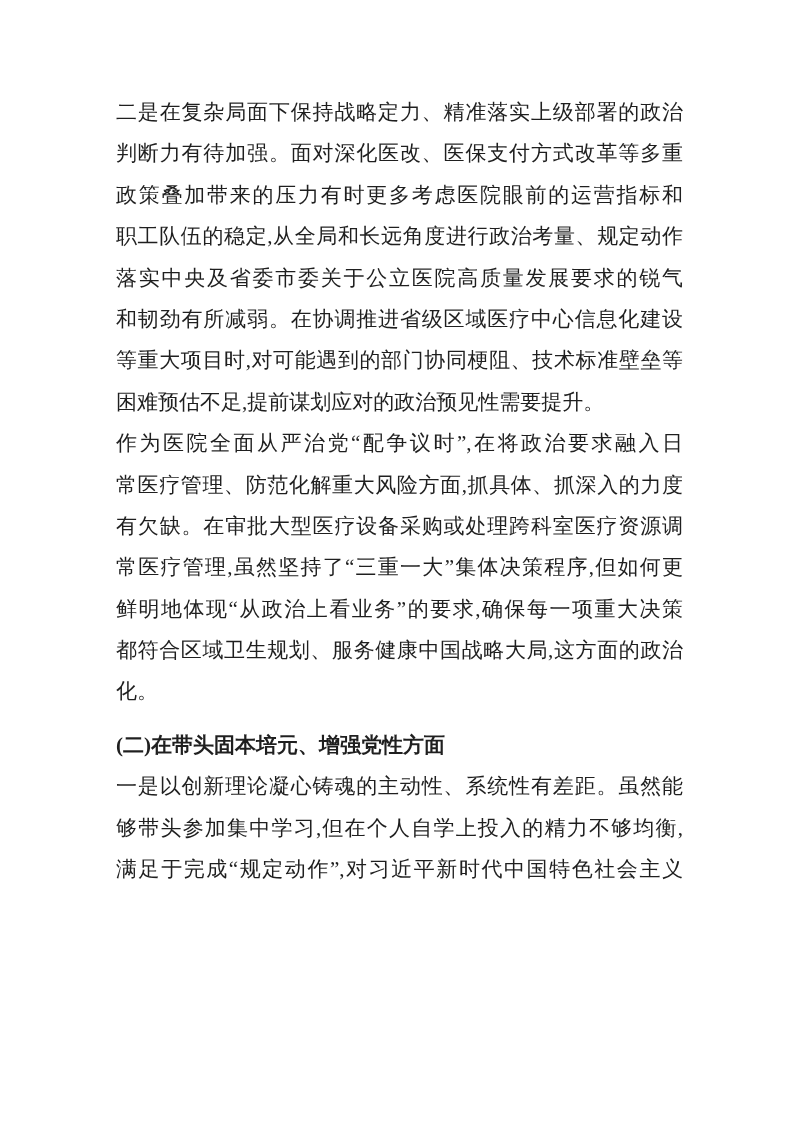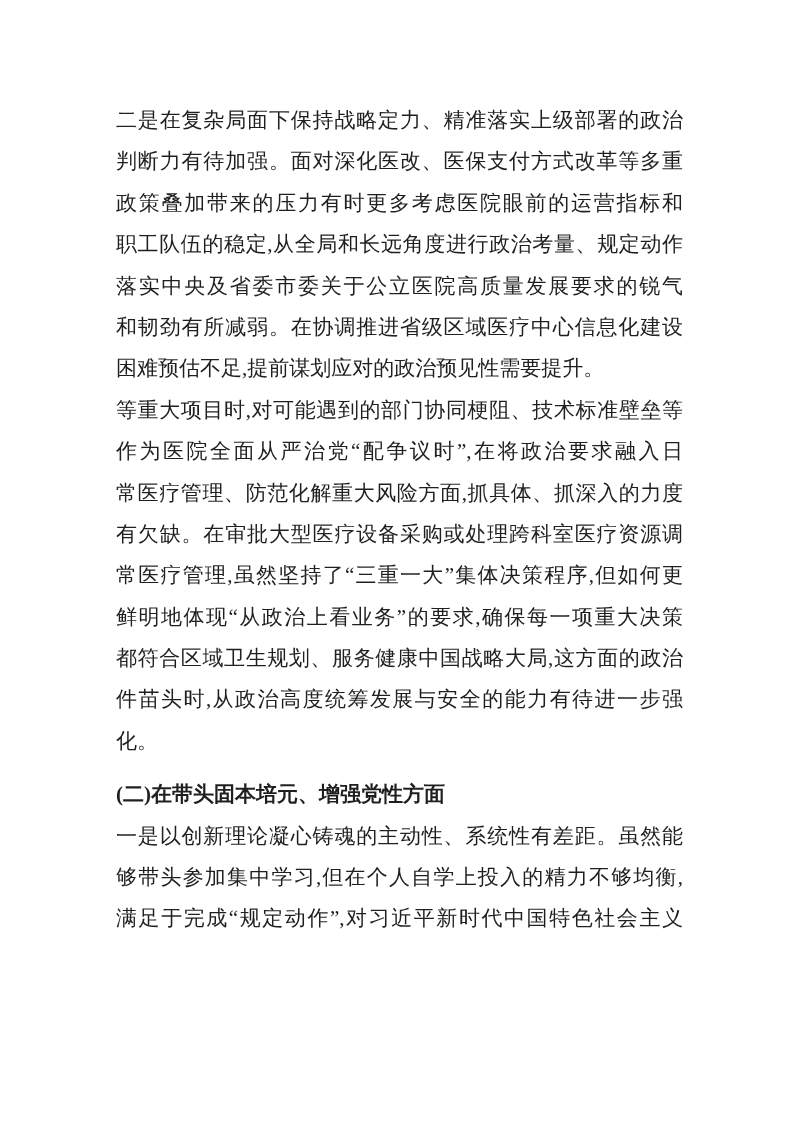--- a/index.html
+++ b/index.html
@@ -11,21 +11,21 @@
     position: relative;
     width: 793px;
     height: 1122px;
     background: #ffffff;
     overflow: hidden;
     font-family: "Liberation Serif", "DejaVu Serif", serif;
   }
   .content {
     position: absolute;
     left: 116px;
-    top: 100px;
+    top: 92px;
     width: 567px;
     color: #1f1f1f;
     font-size: 21px;
     line-height: 41.4px;
   }
   .block {
     margin: 0;
     padding: 0;
   }
   .line {
@@ -48,31 +48,30 @@
 
 <div class="page">
   <div class="content" id="doc-content" style="color: rgb(31, 31, 31);">
       <div class="block">
         <div class="line">二是在复杂局面下保持战略定力、精准落实上级部署的政治</div>
         <div class="line">判断力有待加强。面对深化医改、医保支付方式改革等多重</div>
         <div class="line">政策叠加带来的压力有时更多考虑医院眼前的运营指标和</div>
         <div class="line">职工队伍的稳定,从全局和长远角度进行政治考量、规定动作</div>
         <div class="line">落实中央及省委市委关于公立医院高质量发展要求的锐气</div>
         <div class="line">和韧劲有所减弱。在协调推进省级区域医疗中心信息化建设</div>
+        <div class="line">等重大项目时,对可能遇到的部门协同梗阻、技术标准壁垒等</div>
         <div class="line no-fill">困难预估不足,提前谋划应对的政治预见性需要提升。</div>
-        <div class="line">等重大项目时,对可能遇到的部门协同梗阻、技术标准壁垒等</div>
       </div>
       <div class="block">
         <div class="line">作为医院全面从严治党“配争议时”,在将政治要求融入日</div>
         <div class="line">常医疗管理、防范化解重大风险方面,抓具体、抓深入的力度</div>
         <div class="line">有欠缺。在审批大型医疗设备采购或处理跨科室医疗资源调</div>
         <div class="line">常医疗管理,虽然坚持了“三重一大”集体决策程序,但如何更</div>
         <div class="line">鲜明地体现“从政治上看业务”的要求,确保每一项重大决策</div>
         <div class="line">都符合区域卫生规划、服务健康中国战略大局,这方面的政治</div>
-        <div class="line">件苗头时,从政治高度统筹发展与安全的能力有待进一步强</div>
         <div class="line no-fill">化。</div>
       </div>
       <div class="block">
         <div class="line no-fill heading">(二)在带头固本培元、增强党性方面</div>
       </div>
       <div class="block">
         <div class="line">一是以创新理论凝心铸魂的主动性、系统性有差距。虽然能</div>
         <div class="line">够带头参加集中学习,但在个人自学上投入的精力不够均衡,</div>
         <div class="line">满足于完成“规定动作”,对习近平新时代中国特色社会主义</div>
       </div>

